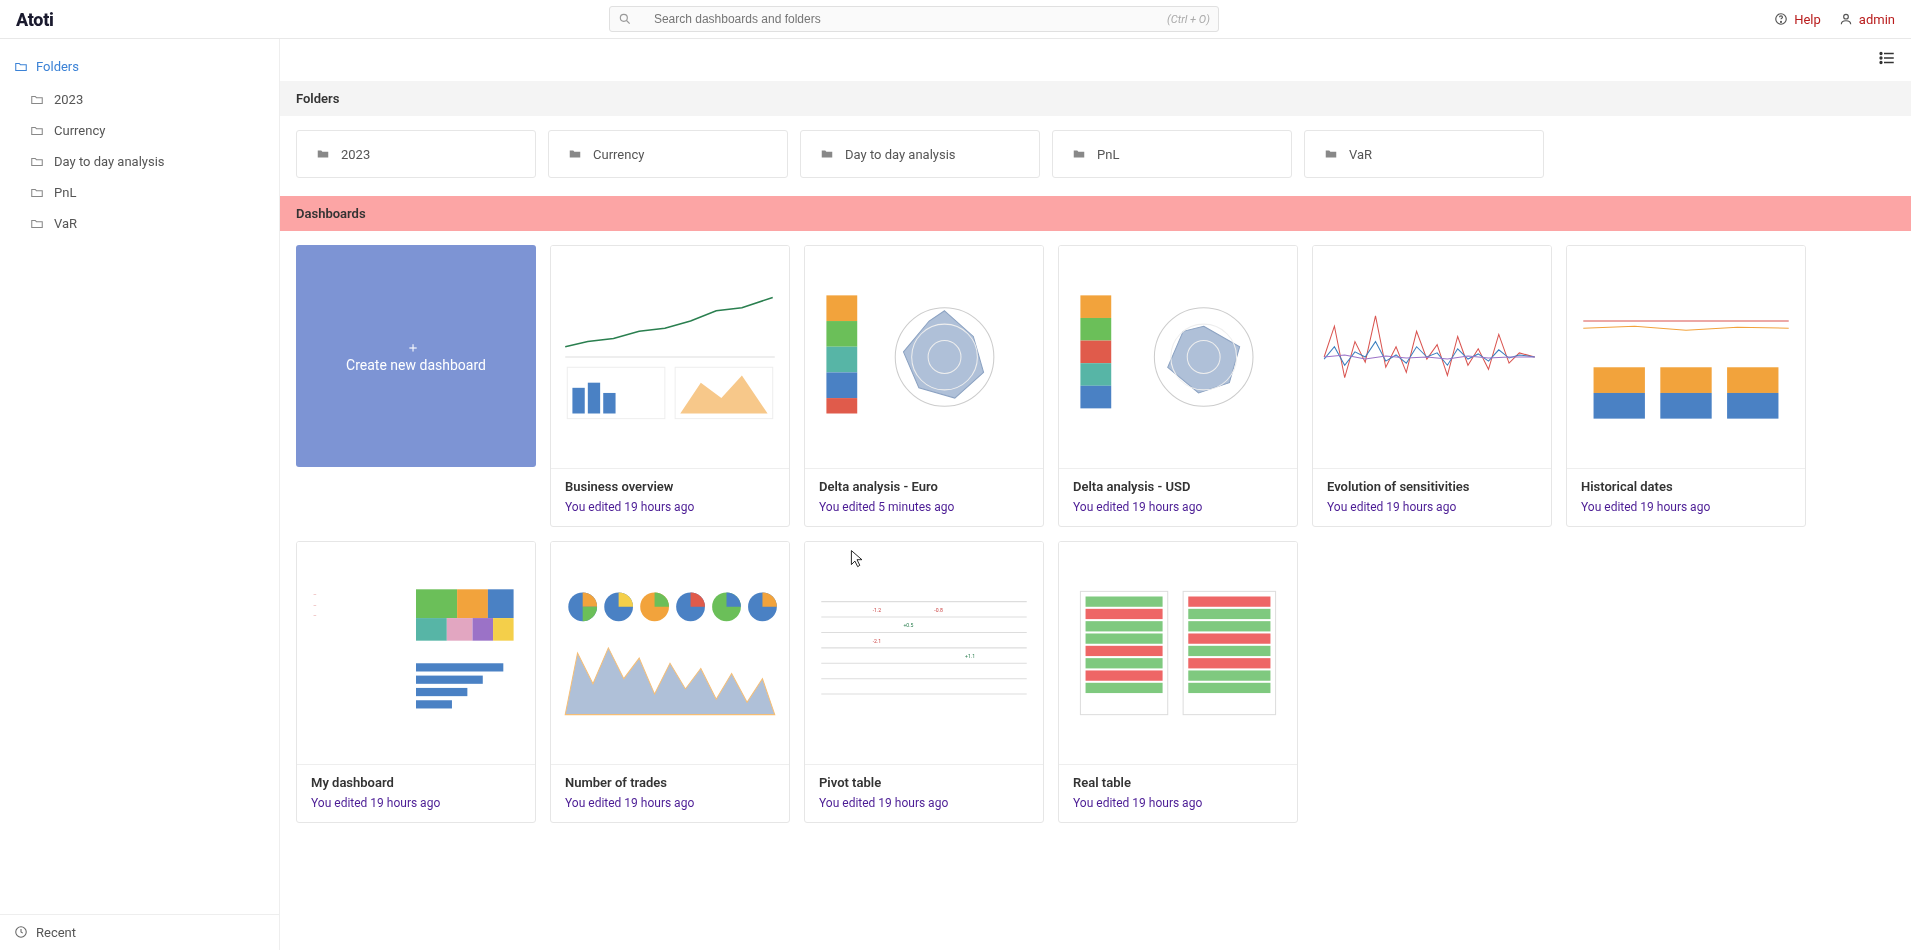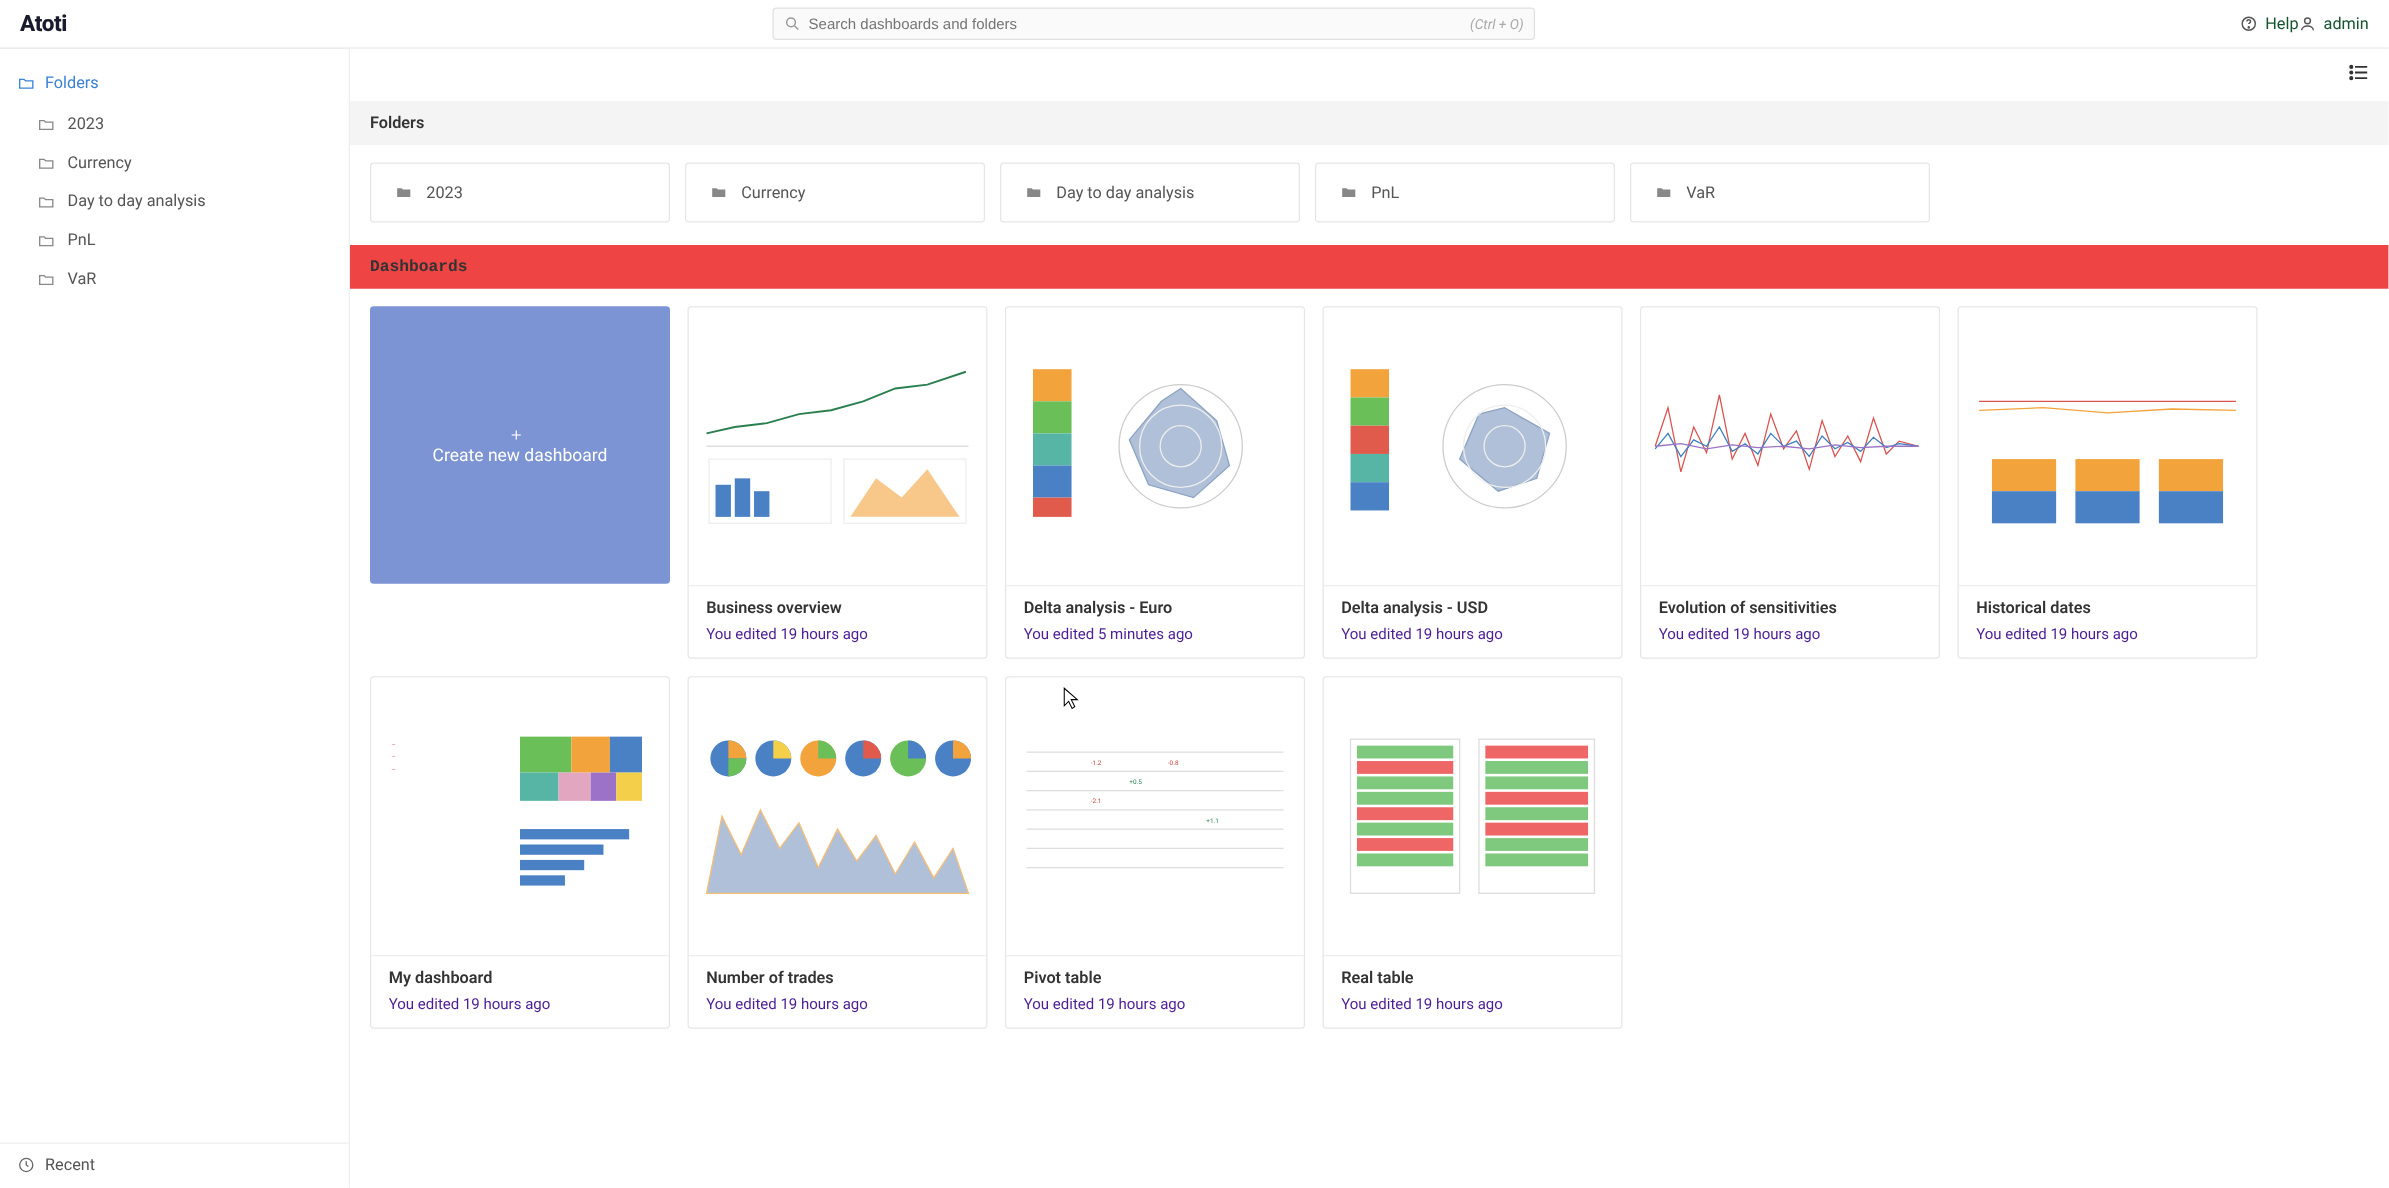--- a/index.html
+++ b/index.html
@@ -41,23 +41,24 @@
     gap: 6px;
     color: #999;
   }
   .search input {
     flex: 1;
     border: none;
     background: transparent;
     outline: none;
     font-size: 12px;
     color: #555;
+    margin-left: 16px;
   }
   .search .hint { font-size: 11px; color:#aaa; font-style: italic;}
-  .top-right { display:flex; align-items:flex-end; color:#14532d; font-size:13px;}
+  .top-right { display:flex; gap:18px; align-items:flex-end; color:#b91c1c; font-size:13px;}
   .top-link { display:flex; align-items:center; gap:6px; cursor:pointer;}
   .layout { display:flex; height: calc(100vh - 39px); }
   .sidebar {
     width: 280px;
     border-right: 1px solid #eee;
     display:flex;
     flex-direction:column;
     padding-top: 16px;
   }
   .side-root {
@@ -103,25 +104,24 @@
     border:1px solid #e6e6e6;
     border-radius:3px;
     background:#fff;
     display:flex; align-items:center; justify-content:flex-start;
     gap:10px; padding:0 18px;
     color:#555; cursor:pointer;
     font-size:13px;
   }
   .new-folder-card { justify-content:center;}
   .dash-section-bar {
-    background:#ef4444;
+    background:#fca5a5;
     padding:10px 16px;
     font-weight:600; font-size:13px;
     margin-top: 18px;
-    font-family: Liberation Mono, monospace;
   }
   .dash-grid {
     display:grid;
     grid-template-columns: repeat(6, 240px);
     gap: 14px 14px;
     padding: 14px 16px 40px;
   }
   .dash-card {
     border:1px solid #e6e6e6;
     border-radius:3px;

